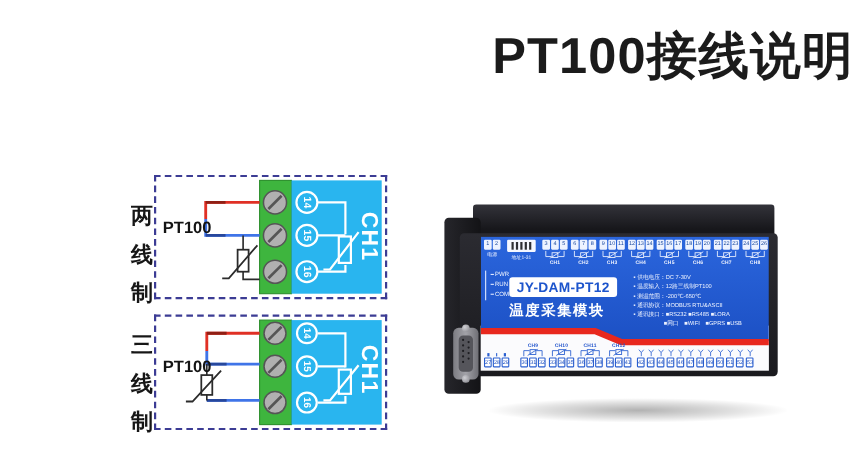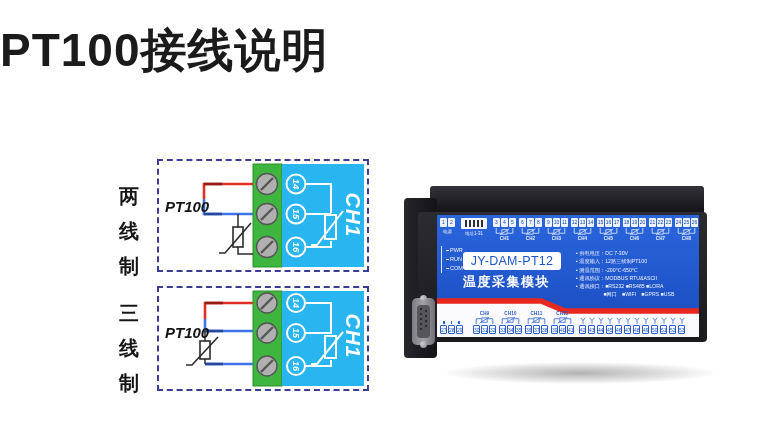--- a/index.html
+++ b/index.html
@@ -1,27 +1,27 @@
 <!DOCTYPE html>
 <html><head>
 <meta charset="utf-8">
 <style>
   html,body{margin:0;padding:0;background:#fff;}
   .page{position:relative;width:776px;height:433px;background:#fff;overflow:hidden;
         font-family:"Liberation Sans","DejaVu Sans",sans-serif;}
   
-  .title{position:absolute;left:0;top:20px;width:100%;text-align:left;
+  .title{position:absolute;left:0;top:20px;width:100%;text-align:right;
          font-size:46px;font-weight:800;color:#1b1b1b;letter-spacing:1px;}
   .subtitle{position:absolute;left:0;top:92px;width:100%;text-align:center;
             font-size:18px;font-weight:700;color:#222;letter-spacing:2px;}
   
   .side-label{position:absolute;left:116px;width:26px;display:flex;flex-direction:column;
               align-items:center;gap:8px;font-size:20px;font-weight:700;color:#161616;}
   #lbl2{top:183px;} #lbl3{top:300px;}
-  .dbox{position:absolute;left:157px;width:212px;border:2px dashed #3c3c94;background:#fff;box-sizing:border-box;font-style:italic;}
+  .dbox{position:absolute;left:140px;width:212px;border:2px dashed #3c3c94;background:#fff;box-sizing:border-box;}
   #dbox1{top:159px;height:113px;} #dbox2{top:286px;height:105px;}
   .dbox svg{display:block;width:100%;height:100%;}
   
   .device{position:absolute;left:400px;top:170px;width:320px;height:235px;}
   .dev-shadow{position:absolute;left:45px;top:192px;width:270px;height:22px;
       background:radial-gradient(ellipse at center,rgba(0,0,0,.30) 0%,rgba(0,0,0,.12) 45%,rgba(0,0,0,0) 72%);}
   .top-plate{position:absolute;left:30px;top:16px;width:274px;height:32px;border-radius:3px;
       background:linear-gradient(180deg,#33333a 0%,#17171b 70%);}
   .left-wing{position:absolute;left:4px;top:28px;width:33px;height:160px;border-radius:4px;
       background:linear-gradient(90deg,#26262b,#131316);}
@@ -51,21 +51,21 @@
   .smalllabel{font-size:4.5px;color:#eaf0ff;margin-top:1px;white-space:nowrap;}
   .pwrgap{width:4px;} 
   
   .leds{position:absolute;left:41px;top:76px;margin:0;padding:0 0 0 4px;list-style:none;
         border-left:1px solid #dfe8ff;}
   .leds li{font-size:5.5px;color:#f2f6ff;line-height:9px;position:relative;}
   .leds li::before{content:"";display:inline-block;width:3px;height:1px;background:#dfe8ff;
         margin-right:1px;vertical-align:middle;}
   
   .model-box{position:absolute;left:63px;top:82px;width:98px;height:18px;background:#fff;
-       border-radius:3px;text-align:center;line-height:18px;font-size:12.5px;font-weight:400;
+       border-radius:3px;text-align:center;line-height:18px;font-size:12.5px;font-weight:700;
        color:#1d55cc;letter-spacing:.3px;}
   .cname{position:absolute;left:63px;top:103px;width:98px;text-align:left;font-size:13px;
        font-weight:700;color:#fff;letter-spacing:1.5px;}
   .specs{position:absolute;left:176px;top:79px;width:122px;margin:0;padding:0;list-style:none;}
   .specs li{font-size:5.2px;color:#eef3ff;line-height:8.3px;white-space:pre;}
   
   .bot-term{position:absolute;left:40px;top:141px;width:258px;display:flex;align-items:flex-end;}
   .io{display:flex;flex-direction:column;align-items:center;gap:1px;margin-right:10px;}
   .io-ticks{display:flex;gap:6px;} .io-ticks b{display:block;width:1.5px;height:3px;background:#2a5fd0;}
   .bot .tgroup{margin-right:3px;}

